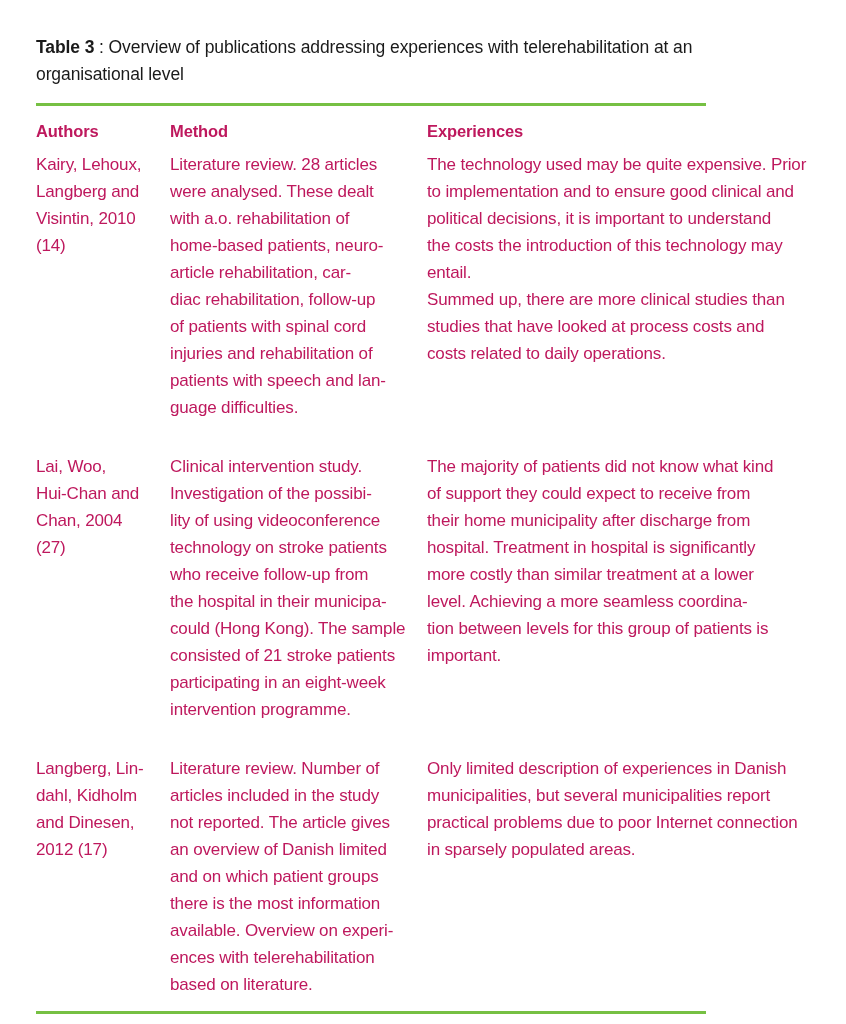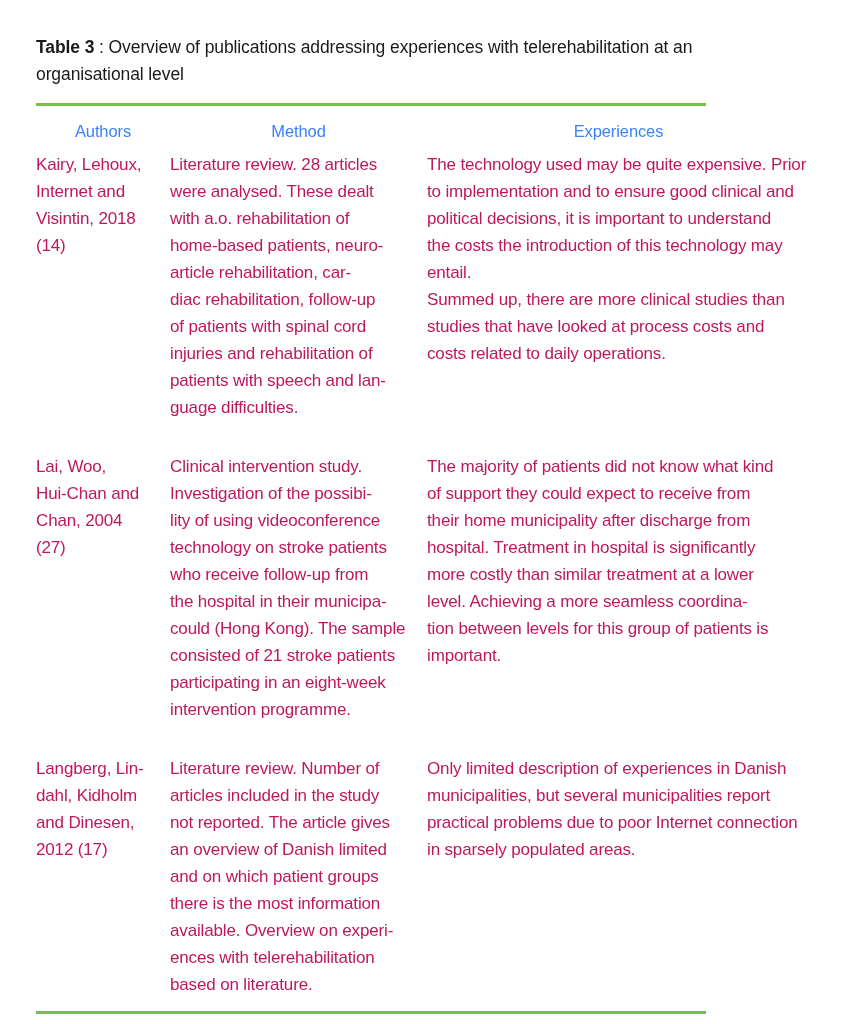--- a/index.html
+++ b/index.html
@@ -48,25 +48,25 @@
     width: 100%;
     border-collapse: collapse;
     table-layout: fixed;
     margin-top: 16px;
   }
   table.tbl col.c-authors { width: 134px; }
   table.tbl col.c-method  { width: 257px; }
   table.tbl col.c-exp     { width: 383px; }
 
   table.tbl th {
-    text-align: center;
+    text-align: left;
     vertical-align: top;
     font-size: 16.5px;
-    font-weight: normal;
-    color: #3b82f6;
+    font-weight: bold;
+    color: #be185d;
     padding: 0 0 10px 0;
     letter-spacing: -0.1px;
   }
   table.tbl td {
     vertical-align: top;
     font-size: 17px;
     line-height: 27px;
     color: #be185d;
     padding: 0 14px 32px 0;
     letter-spacing: -0.15px;
@@ -97,22 +97,22 @@
       <tr>
         <th>Authors</th>
         <th>Method</th>
         <th>Experiences</th>
       </tr>
     </thead>
     <tbody>
         <tr>
           <td class="authors">
             <span class="cell-line">Kairy, Lehoux,</span>
-            <span class="cell-line">Internet and</span>
-            <span class="cell-line">Visintin, 2018</span>
+            <span class="cell-line">Langberg and</span>
+            <span class="cell-line">Visintin, 2010</span>
             <span class="cell-line">(14)</span>
           </td>
           <td class="method">
             <span class="cell-line">Literature review. 28 articles</span>
             <span class="cell-line">were analysed. These dealt</span>
             <span class="cell-line">with a.o. rehabilitation of</span>
             <span class="cell-line">home-based patients, neuro-</span>
             <span class="cell-line">article rehabilitation, car-</span>
             <span class="cell-line">diac rehabilitation, follow-up</span>
             <span class="cell-line">of patients with spinal cord</span>

